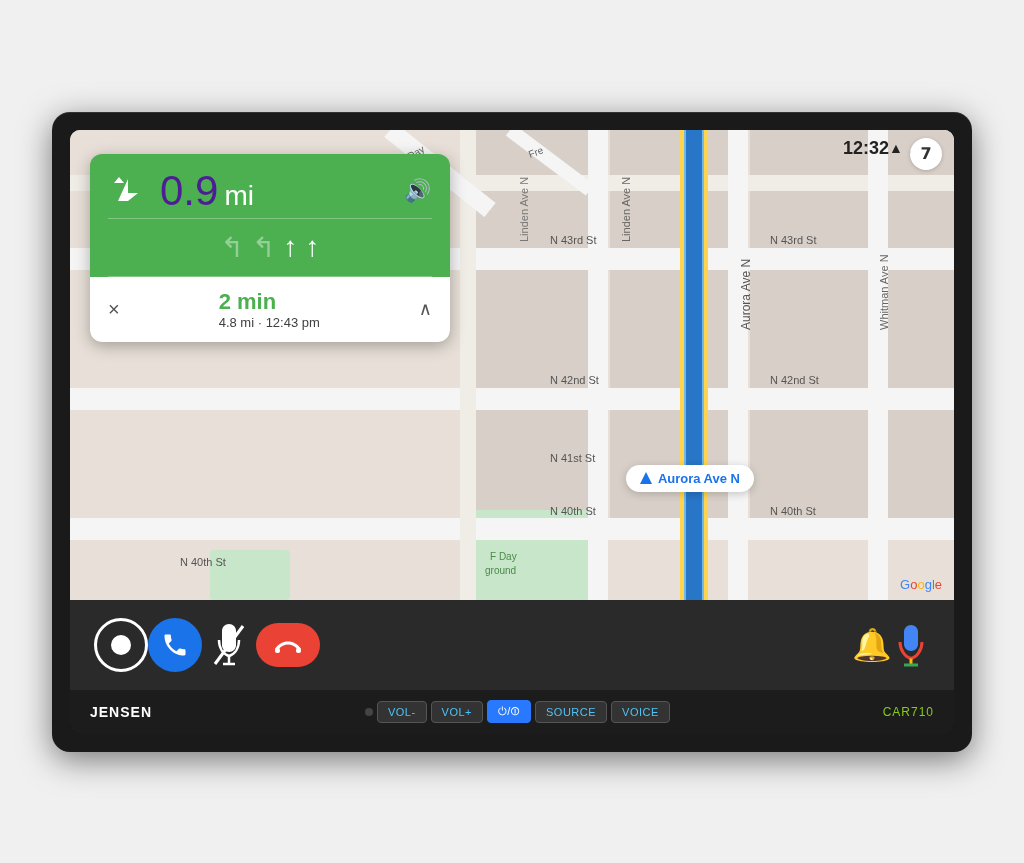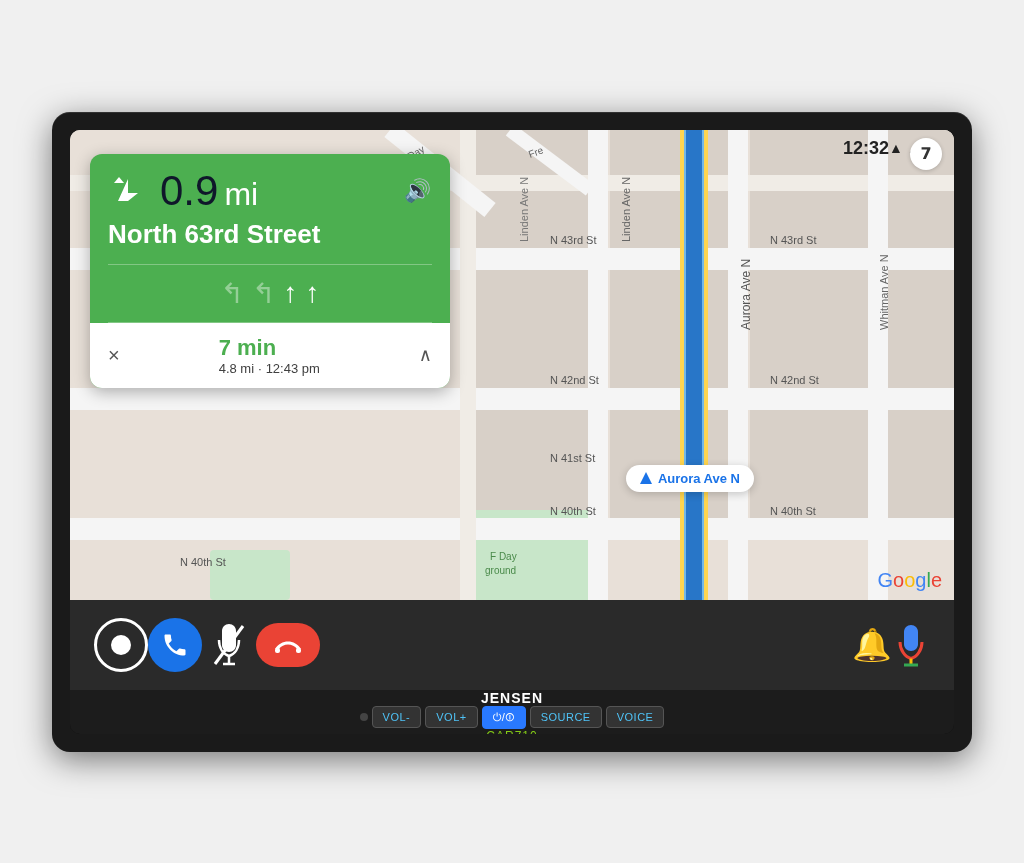--- a/index.html
+++ b/index.html
@@ -53,25 +53,25 @@
       width: 40px;
       height: 40px;
       display: flex;
       align-items: center;
       justify-content: center;
       margin-right: 12px;
     }
     .nav-distance {
       font-size: 42px;
       font-weight: 300;
-      color: #0f172a;
+      color: #4c1d95;
       line-height: 1;
     }
     .nav-unit {
-      font-size: 32px;
+      font-size: 28px;
       font-weight: 300;
       color: white;
       margin-left: 6px;
     }
     .nav-distance-row {
       display: flex;
       align-items: baseline;
       flex: 1;
     }
     .sound-icon {
@@ -185,21 +185,21 @@
       z-index: 10;
       display: flex;
       align-items: center;
       gap: 6px;
     }
     
     .google-logo {
       position: absolute;
       bottom: 8px;
       right: 12px;
-      font-size: 20px;
+      font-size: 13px;
       z-index: 10;
       margin-left: 15px;
     }
     .g-blue { color: #4285F4; }
     .g-red { color: #EA4335; }
     .g-yellow { color: #FBBC05; }
     .g-green { color: #34A853; }
 
     
     .control-bar {
@@ -260,21 +260,20 @@
     }
 
     
     .info-bar {
       background: #1c1c1c;
       height: 44px;
       display: flex;
       align-items: center;
       justify-content: space-between;
       padding: 0 20px;
-      flex-direction: column;
     }
     .brand-label {
       color: white;
       font-size: 14px;
       font-weight: bold;
       letter-spacing: 1px;
     }
     .model-label {
       color: #84cc16;
       font-size: 12px;
@@ -401,31 +400,30 @@
                 <polygon points="4,10 14,10 9,4" fill="white"></polygon>
               </svg>
             </div>
             <div class="nav-distance-row">
               <span class="nav-distance">0.9</span>
               <span class="nav-unit">mi</span>
             </div>
           </div>
           <span class="sound-icon">🔊</span>
         </div>
-        <div class="nav-street">North 63rd Street</div>
         <div class="nav-lanes">
           <span class="lane-arrow dim">↰</span>
           <span class="lane-arrow dim">↰</span>
           <span class="lane-arrow">↑</span>
           <span class="lane-arrow">↑</span>
         </div>
         <div class="nav-card-bottom">
           <span class="nav-close-btn">×</span>
           <div class="nav-eta">
-            <span class="nav-eta-time">7 min</span>
+            <span class="nav-eta-time">2 min</span>
             <span class="nav-eta-details">4.8 mi · 12:43 pm</span>
           </div>
           <span class="nav-expand">∧</span>
         </div>
       </div>
 
       <div class="location-bubble">
         <div style="width:0;height:0;border-left:6px solid transparent;border-right:6px solid transparent;border-bottom:12px solid #1a73e8;"></div>
         <span>Aurora Ave N</span>
       </div>

